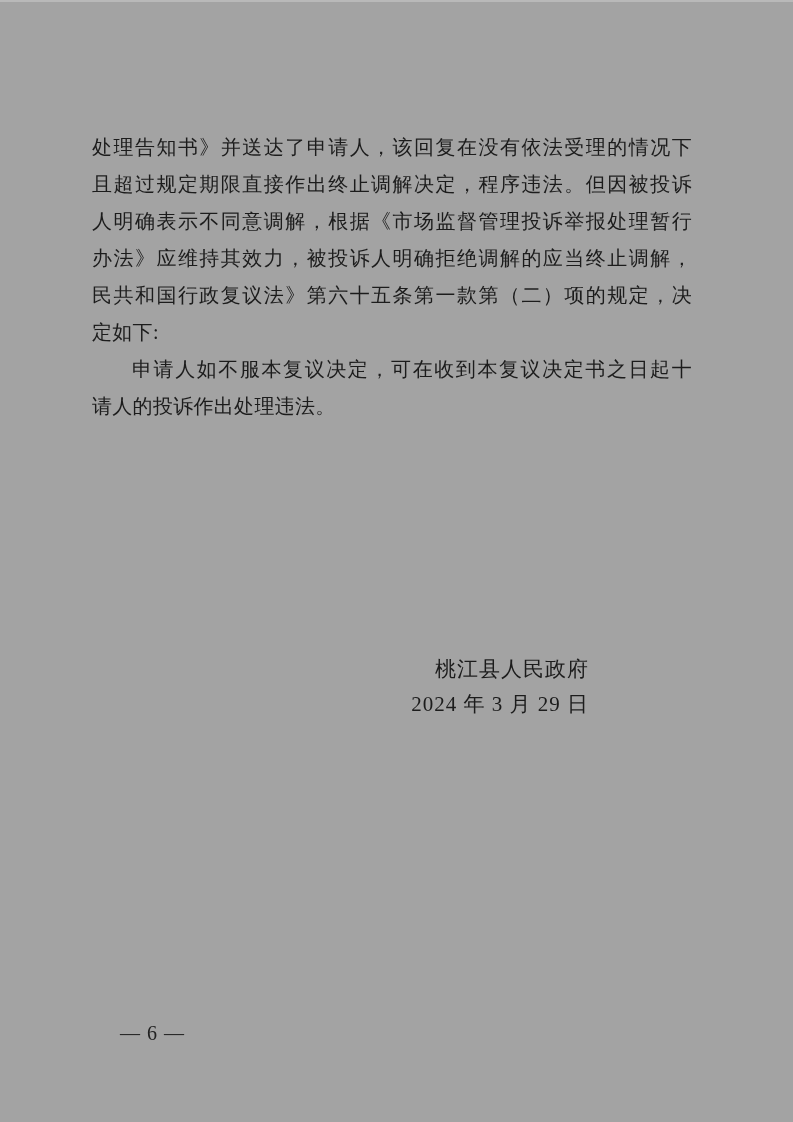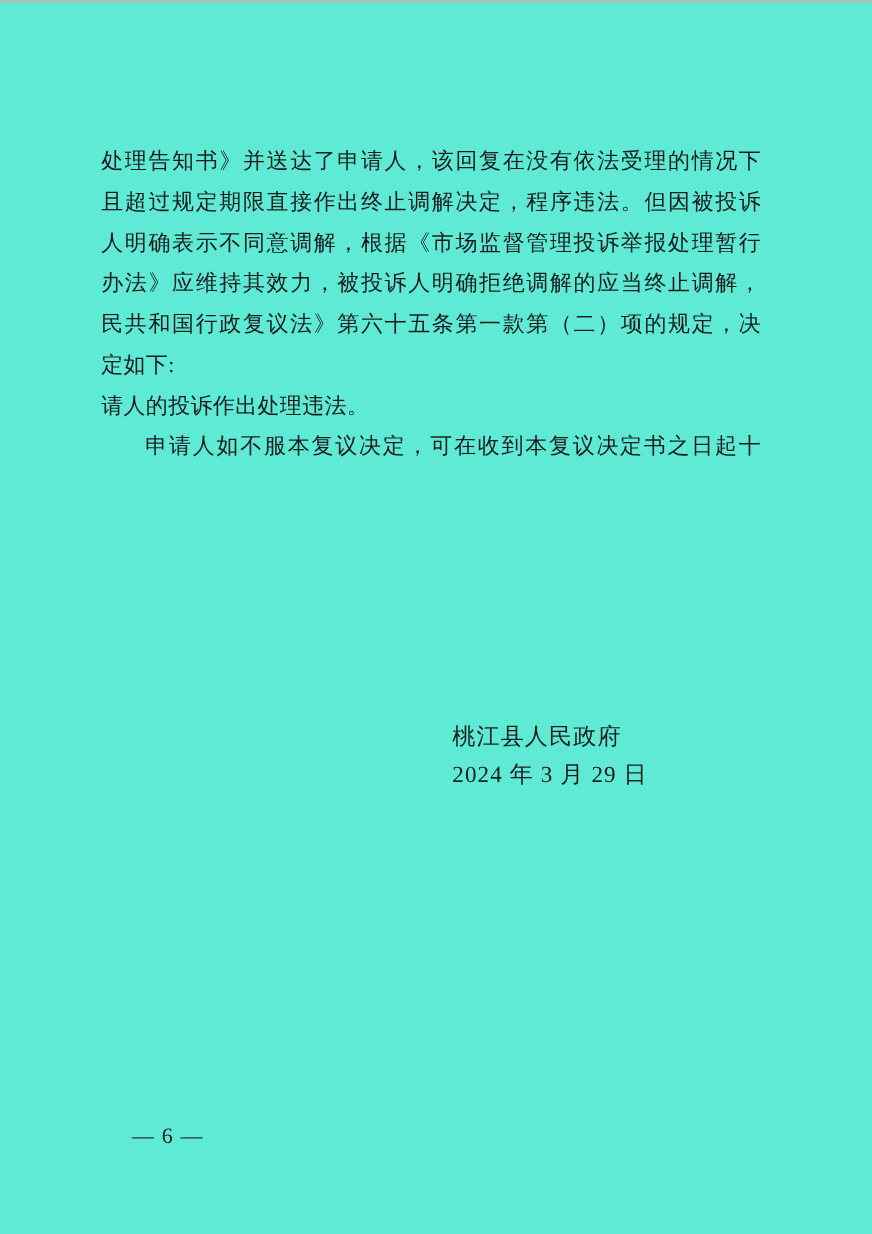--- a/index.html
+++ b/index.html
@@ -4,21 +4,21 @@
 <style>
   html, body {
     margin: 0;
     padding: 0;
     background: #ffffff;
   }
   .page {
     position: relative;
     width: 793px;
     height: 1122px;
-    background: #5eead4;
+    background: #a3a3a3;
     overflow: hidden;
     font-family: "Liberation Serif", "DejaVu Serif", serif;
     color: #1c1c1c;
   }
   .scan-edge {
     position: absolute;
     top: 0;
     left: 0;
     width: 100%;
     height: 2px;
@@ -42,21 +42,21 @@
     text-align-last: justify;
   }
   .doc-line.indent {
     text-indent: 2em;
   }
   .signature-block {
     position: absolute;
     left: 500px;
     top: 652px;
     transform: translateX(-50%);
-    text-align: left;
+    text-align: right;
   }
   .signature-line {
     font-size: 21px;
     line-height: 35px;
     letter-spacing: 1px;
     white-space: nowrap;
   }
   .page-number {
     position: absolute;
     left: 120px;
@@ -75,22 +75,22 @@
 
   <div class="scan-edge"></div>
 
   <div class="doc-body">
     <div class="doc-line justify">处理告知书》并送达了申请人，该回复在没有依法受理的情况下</div>
     <div class="doc-line justify">且超过规定期限直接作出终止调解决定，程序违法。但因被投诉</div>
     <div class="doc-line justify">人明确表示不同意调解，根据《市场监督管理投诉举报处理暂行</div>
     <div class="doc-line justify">办法》应维持其效力，被投诉人明确拒绝调解的应当终止调解，</div>
     <div class="doc-line justify">民共和国行政复议法》第六十五条第一款第（二）项的规定，决</div>
     <div class="doc-line">定如下:</div>
+    <div class="doc-line justify indent">申请人如不服本复议决定，可在收到本复议决定书之日起十</div>
     <div class="doc-line">请人的投诉作出处理违法。</div>
-    <div class="doc-line justify indent">申请人如不服本复议决定，可在收到本复议决定书之日起十</div>
   </div>
 
   <div class="signature-block">
     <div class="signature-line">桃江县人民政府</div>
     <div class="signature-line">2024 年 3 月 29 日</div>
   </div>
 
   <div class="page-number">— 6 —</div>
 
 </div>

